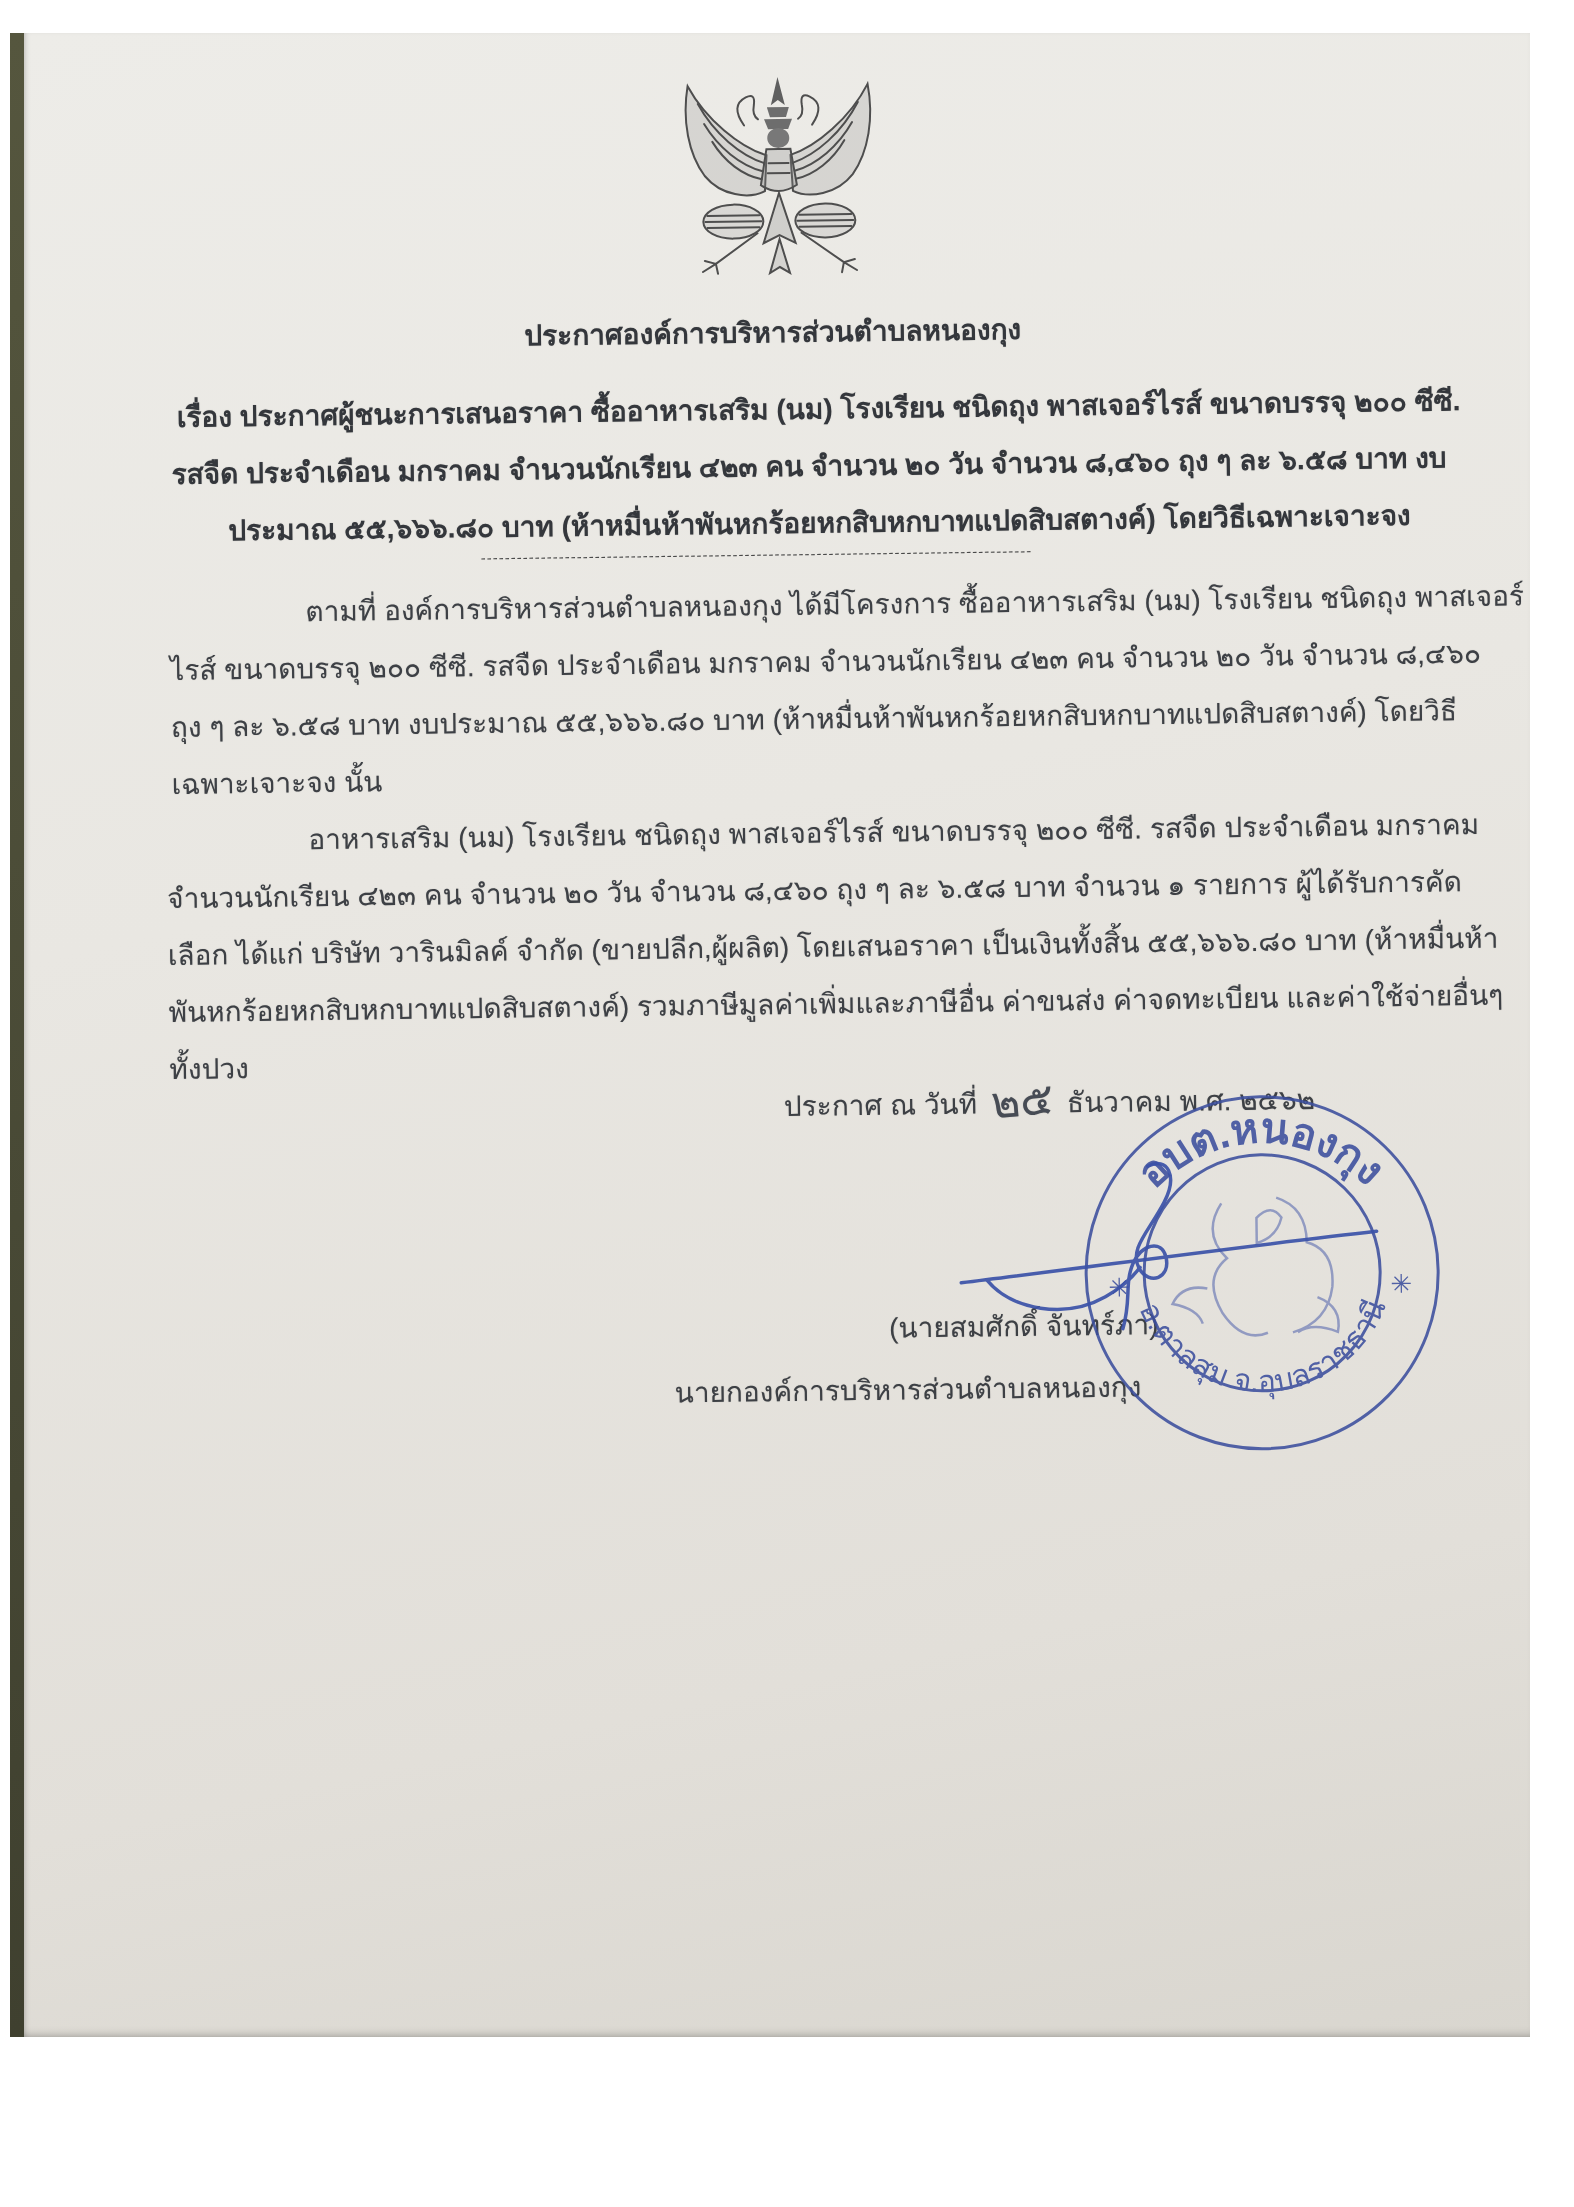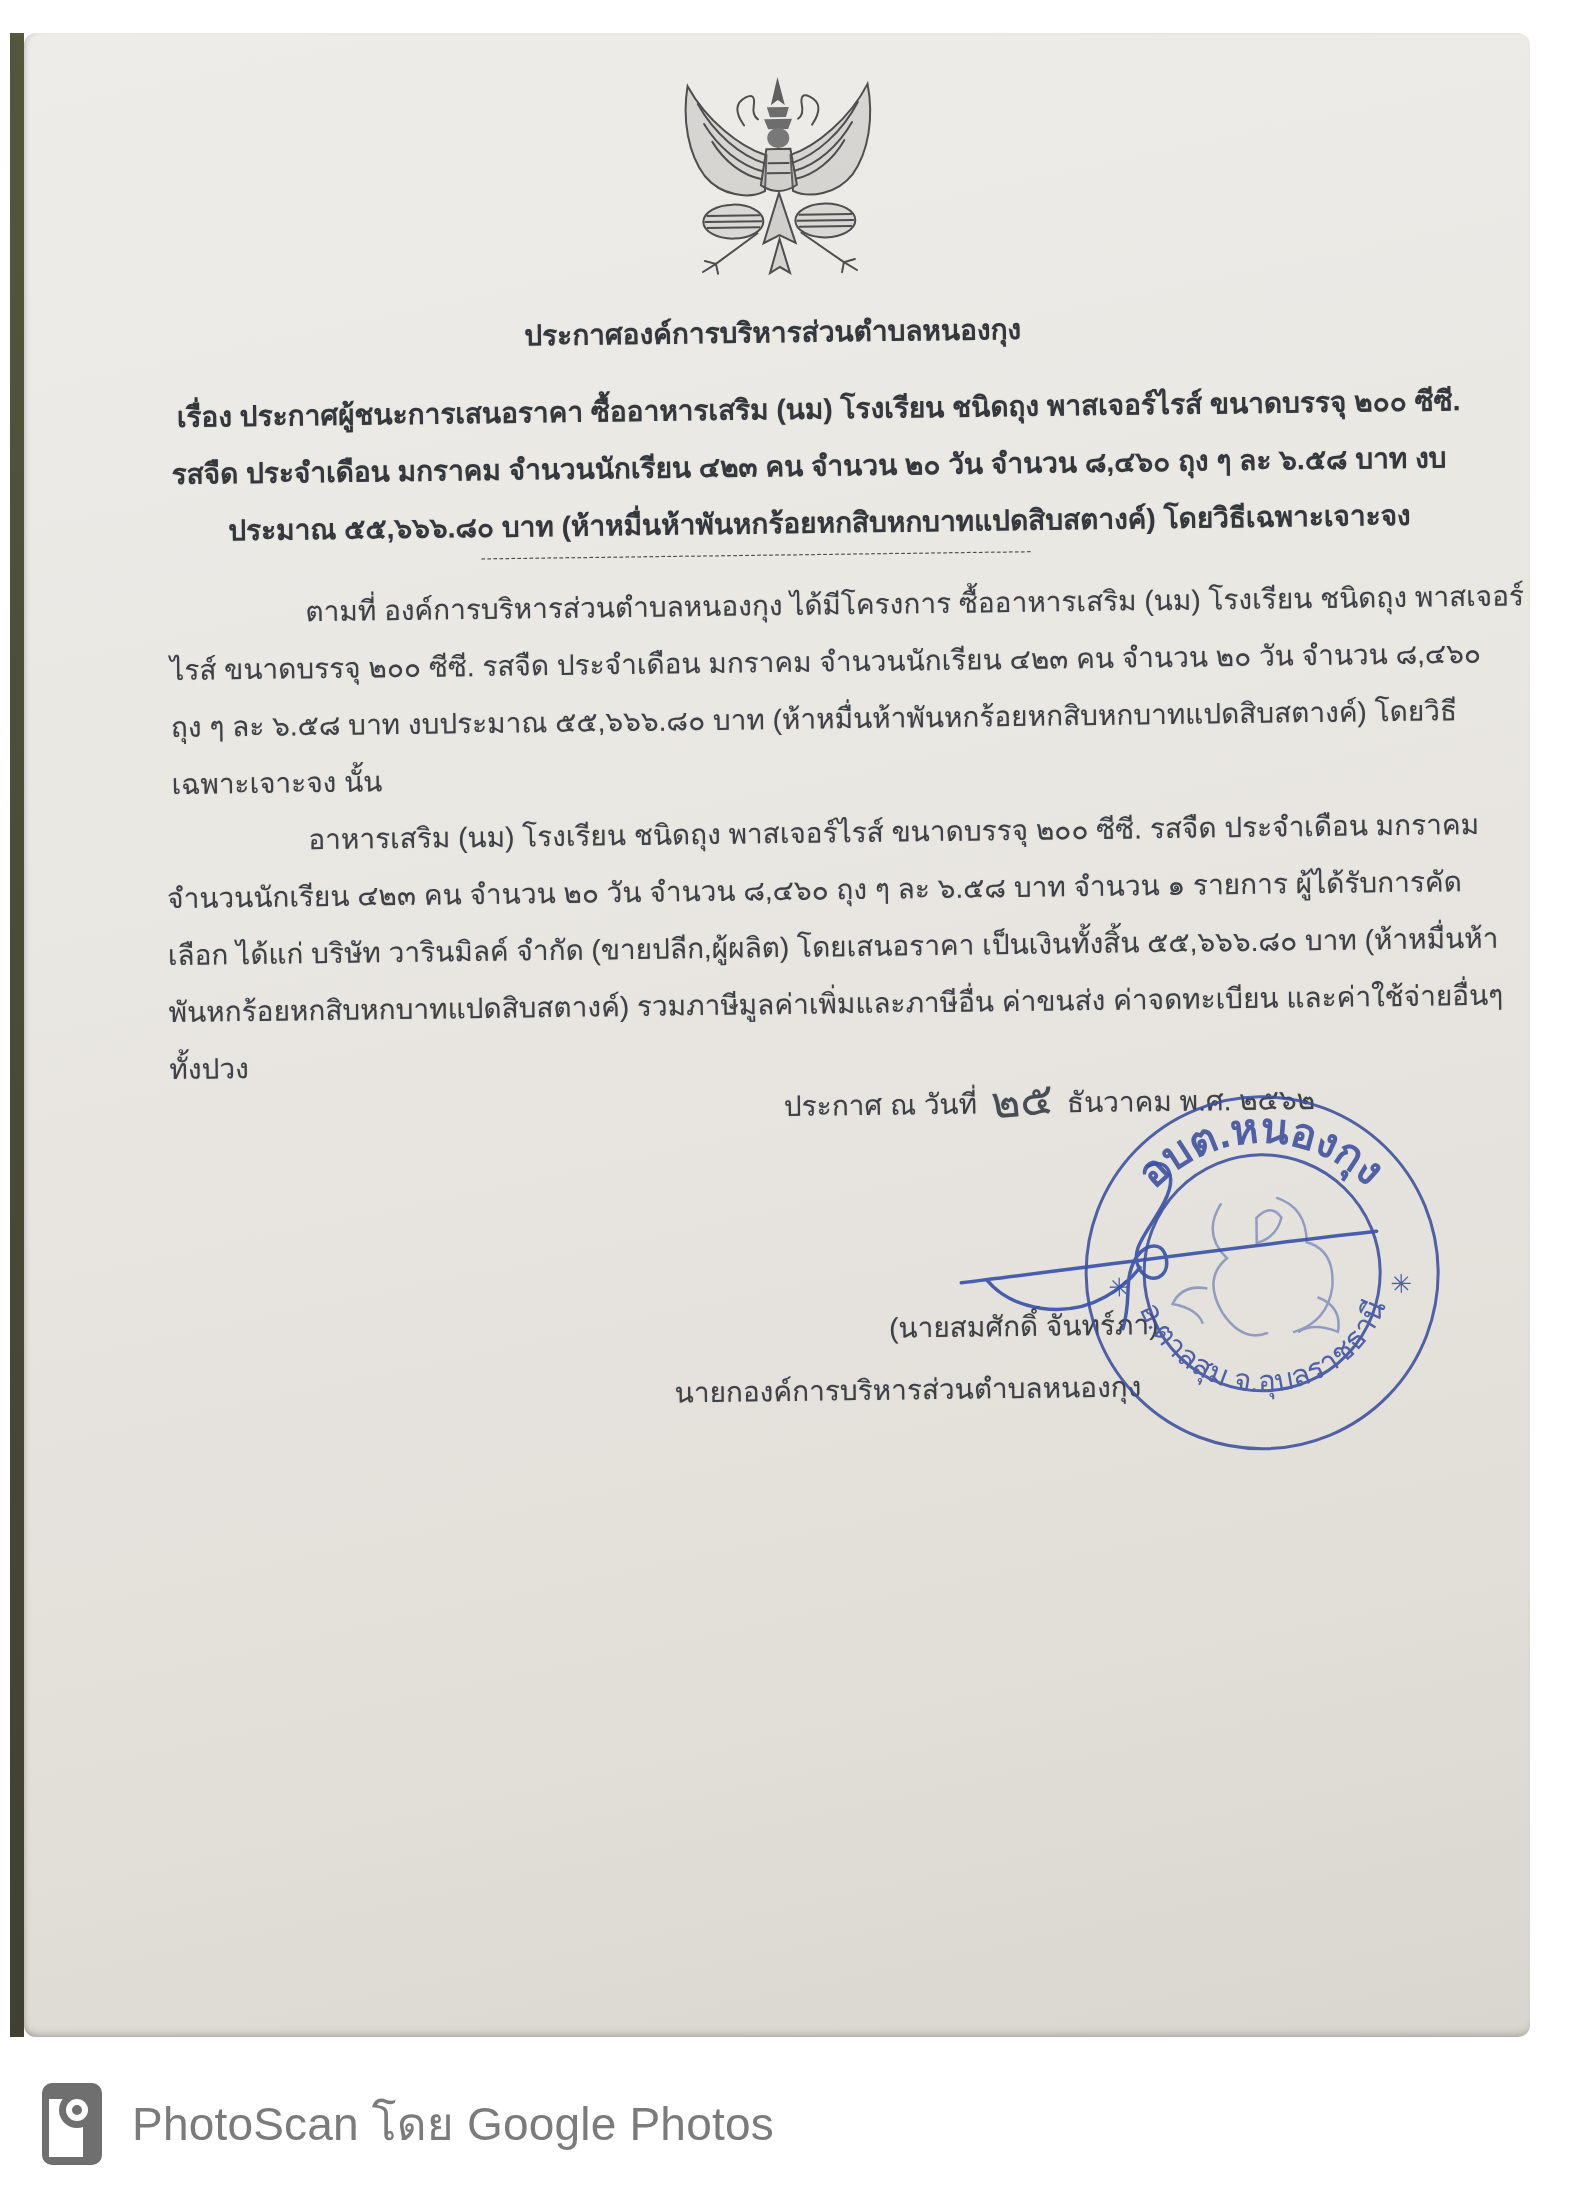--- a/index.html
+++ b/index.html
@@ -5,21 +5,21 @@
   html,body{margin:0;padding:0;background:#ffffff;}
   #screen{position:relative;width:1574px;height:2207px;background:#ffffff;overflow:hidden;
           font-family:"Liberation Sans","DejaVu Sans",sans-serif;}
 
   
   .photo{position:absolute;left:10px;top:33px;width:1520px;height:2004px;}
   .photo-edge{position:absolute;left:0;top:0;width:14px;height:100%;
               background:linear-gradient(#55563e,#3f402f);}
   .paper{position:absolute;left:14px;top:0;right:0;bottom:0;overflow:hidden;
          background:linear-gradient(168deg,#edecE8 0%,#e9e7e2 40%,#e2dfd9 78%,#d9d6cf 100%);
-         box-shadow:inset 0 -8px 10px -7px rgba(0,0,0,.28), inset 4px 0 6px -4px rgba(0,0,0,.25);border-radius:12px;}
+         box-shadow:inset 0 -8px 10px -7px rgba(0,0,0,.28), inset 4px 0 6px -4px rgba(0,0,0,.25);}
   .doc{position:absolute;inset:0;transform:rotate(-0.75deg);transform-origin:760px 620px;
        color:#3d4045;}
 
   .tl{position:absolute;white-space:nowrap;font-size:28px;line-height:34px;
       text-shadow:0 0 1px rgba(70,70,70,.35);}
   .bold{font-weight:700;color:#34373c;}
   .center-line{left:0;width:100%;text-align:center;}
 
   .separator{position:absolute;left:458px;top:512px;width:620px;overflow:hidden;
              font-size:15px;letter-spacing:1px;color:#4a4a4a;white-space:nowrap;}
@@ -143,21 +143,14 @@
             <path d="M 8 152 C 120 140, 300 118, 424 106"></path>
             <path d="M 196 38 C 216 28, 226 48, 212 74 C 196 104, 176 120, 186 140 C 196 158, 218 150, 213 129 C 209 111, 188 116, 180 135 C 171 155, 178 172, 169 200"></path>
             <path d="M 34 150 C 58 180, 112 190, 152 168 C 168 159, 180 148, 187 139"></path>
           </g>
         </svg>
 
       </div>
     </div>
   </div>
 
-  <div class="footer">
-    <div class="ps-icon">
-      <div class="page"></div>
-      <div class="lens"></div>
-    </div>
-    <div class="footer-caption">PhotoScan โดย Google Photos</div>
-  </div>
 
 </div>
 
 </body></html>

